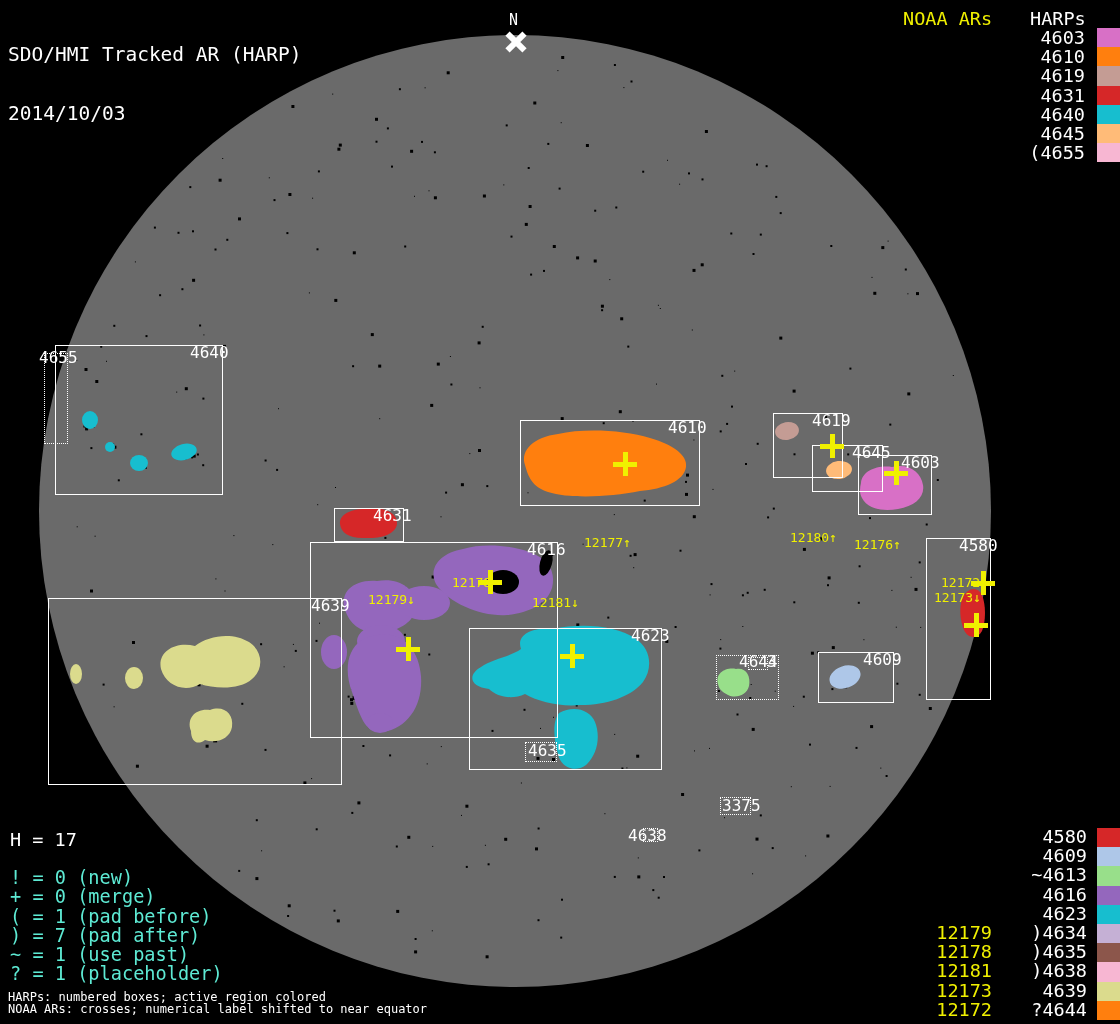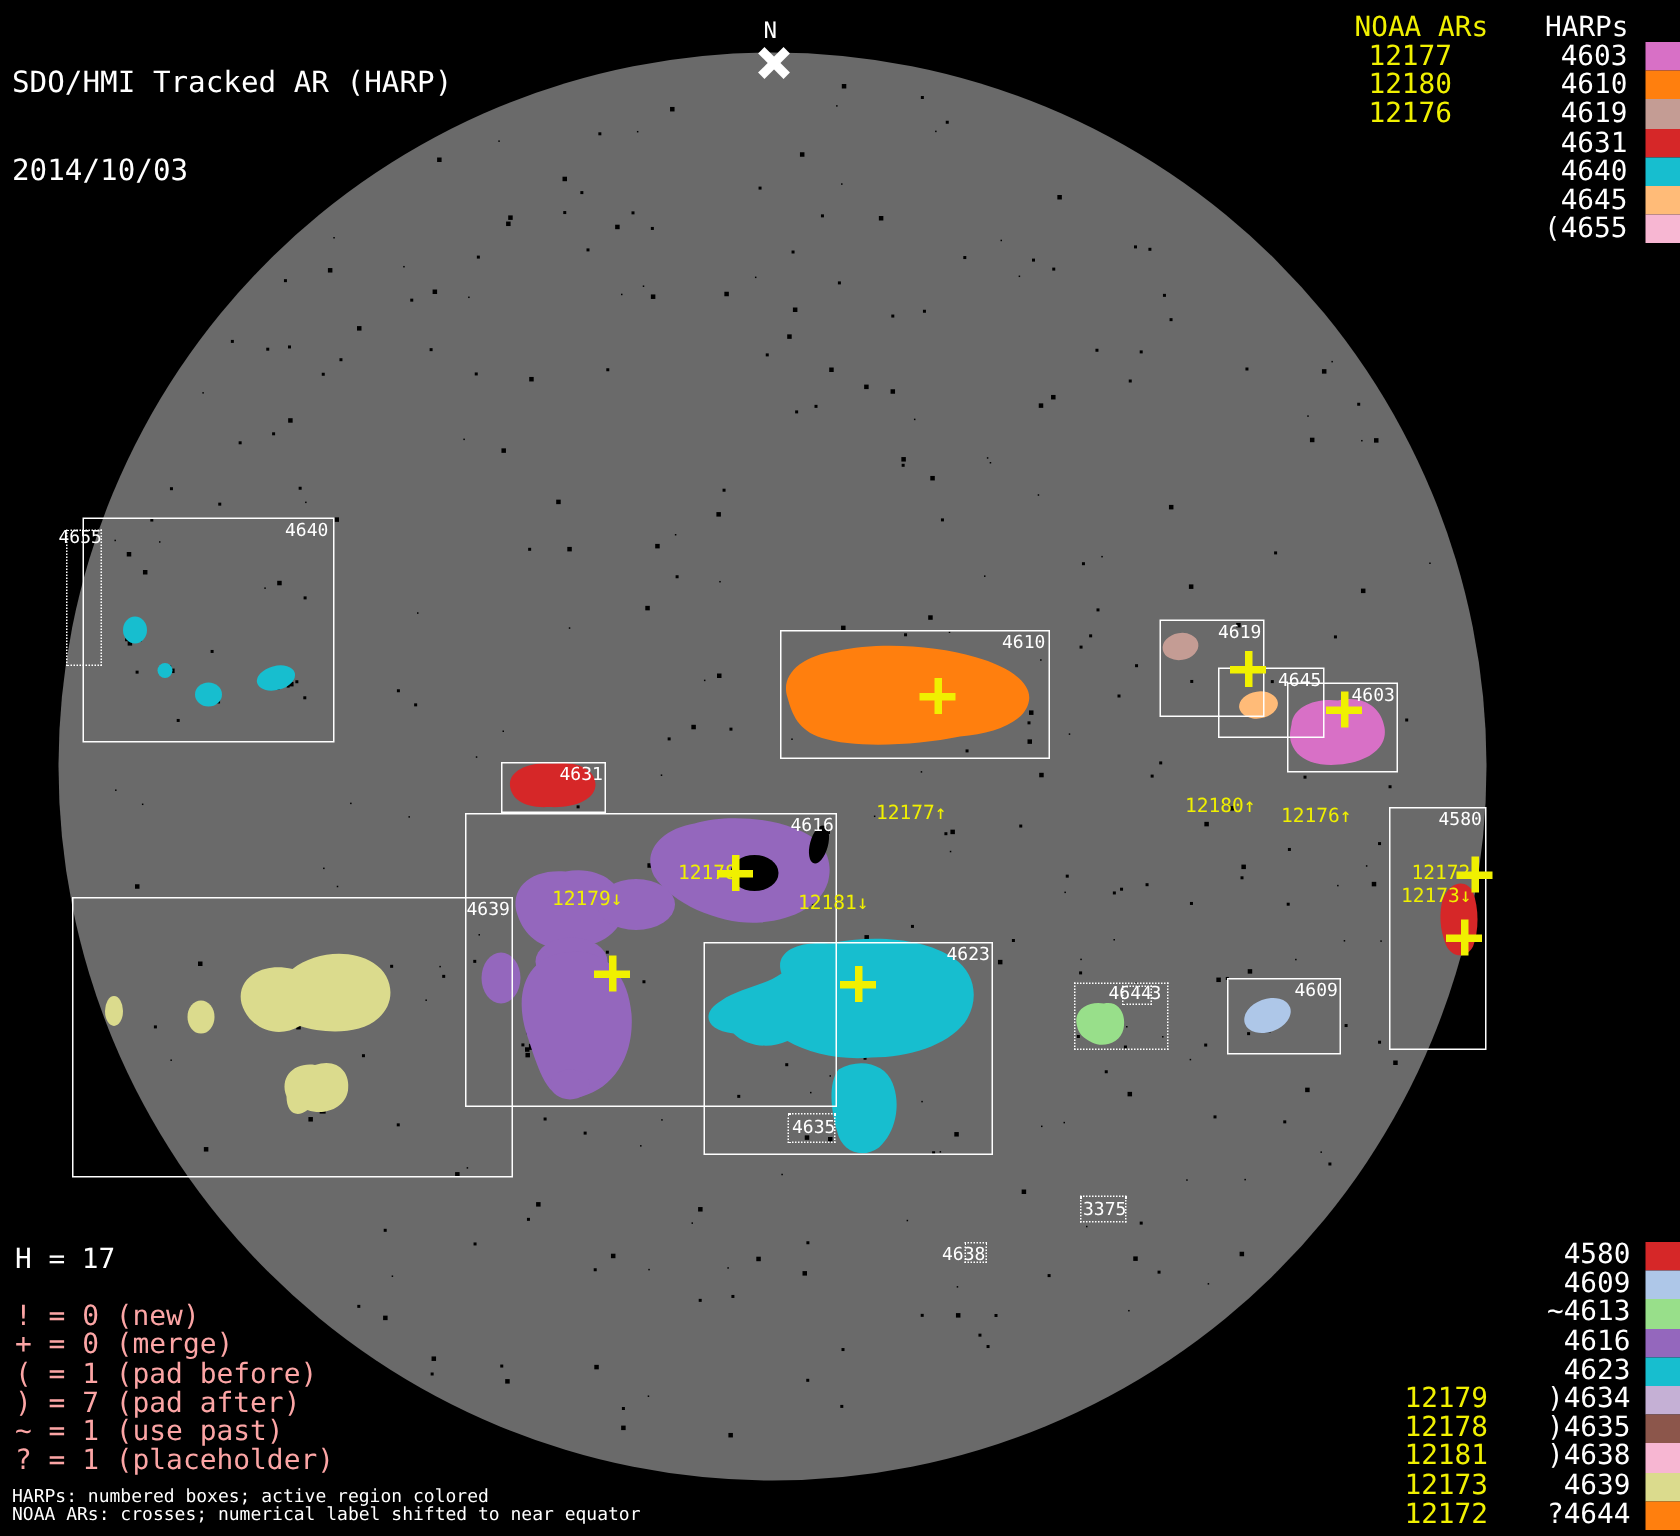--- a/index.html
+++ b/index.html
@@ -5,27 +5,27 @@
   html,body{margin:0;padding:0;background:#000;}
   #stage{position:relative;width:1120px;height:1024px;background:#000;overflow:hidden;
          font-family:"DejaVu Sans Mono","Liberation Mono",monospace;}
   .txt{position:absolute;white-space:pre;}
   .white{color:#ffffff;}
   .yellow{color:#f0f000;}
   #disk-svg{position:absolute;left:0;top:0;}
   #title{left:8px;top:6px;font-size:19.5px;line-height:19.5px;color:#fff;}
   .hdr{font-size:18.5px;line-height:19.2px;}
   .list{position:absolute;font-size:18.5px;line-height:19.2px;text-align:right;}
-  .legendlist{position:absolute;font-size:18.6px;line-height:19.3px;color:#fca5a5;}
+  .legendlist{position:absolute;font-size:18.6px;line-height:19.3px;color:#5eead4;}
   .foot{position:absolute;font-size:12px;line-height:12px;color:#fff;}
   .swcol{position:absolute;left:1097px;width:23px;}
   .sw{height:19.2px;}
   .hbox{position:absolute;border:1px solid #fff;box-sizing:border-box;}
   .hbox.dotted{border:1px dotted #fff;}
-  .hlabel{position:absolute;color:#fff;font-size:12px;line-height:12px;white-space:pre;}
+  .hlabel{position:absolute;color:#fff;font-size:16px;line-height:12px;white-space:pre;}
   .ylabel{position:absolute;color:#f0f000;font-size:13px;line-height:13px;white-space:pre;}
   .ycross{position:absolute;width:24px;height:24px;}
   .ycross::before{content:"";position:absolute;left:0;top:9.5px;width:24px;height:5px;background:#f0f000;}
   .ycross::after{content:"";position:absolute;left:9.5px;top:0;width:5px;height:24px;background:#f0f000;}
   #xmark{position:absolute;left:504px;top:30px;width:24px;height:24px;}
   #xmark::before{content:"";position:absolute;left:0;top:9px;width:24px;height:6px;background:#fff;transform:rotate(45deg);}
   #xmark::after{content:"";position:absolute;left:0;top:9px;width:24px;height:6px;background:#fff;transform:rotate(-45deg);}
   #nlabel{left:509px;top:11px;font-size:15px;}
 </style>
 </head>
@@ -881,25 +881,20 @@
   <div id="xmark"></div>
 
   <div id="title" class="txt">
     <div>SDO/HMI Tracked AR (HARP)</div>
     <div>2014/10/03</div>
   </div>
 
   <span class="txt yellow hdr" style="left:903px;top:9px;">NOAA ARs</span>
   <span class="txt white hdr" style="left:1030px;top:9px;">HARPs</span>
 
-  <div class="list yellow" style="left:868px;top:28px;width:100px;">
-    <div>12177</div>
-    <div>12180</div>
-    <div>12176</div>
-  </div>
 
   <div class="list white" style="left:985px;top:28px;width:100px;">
     <div>4603</div>
     <div>4610</div>
     <div>4619</div>
     <div>4631</div>
     <div>4640</div>
     <div>4645</div>
     <div>(4655</div>
   </div>

